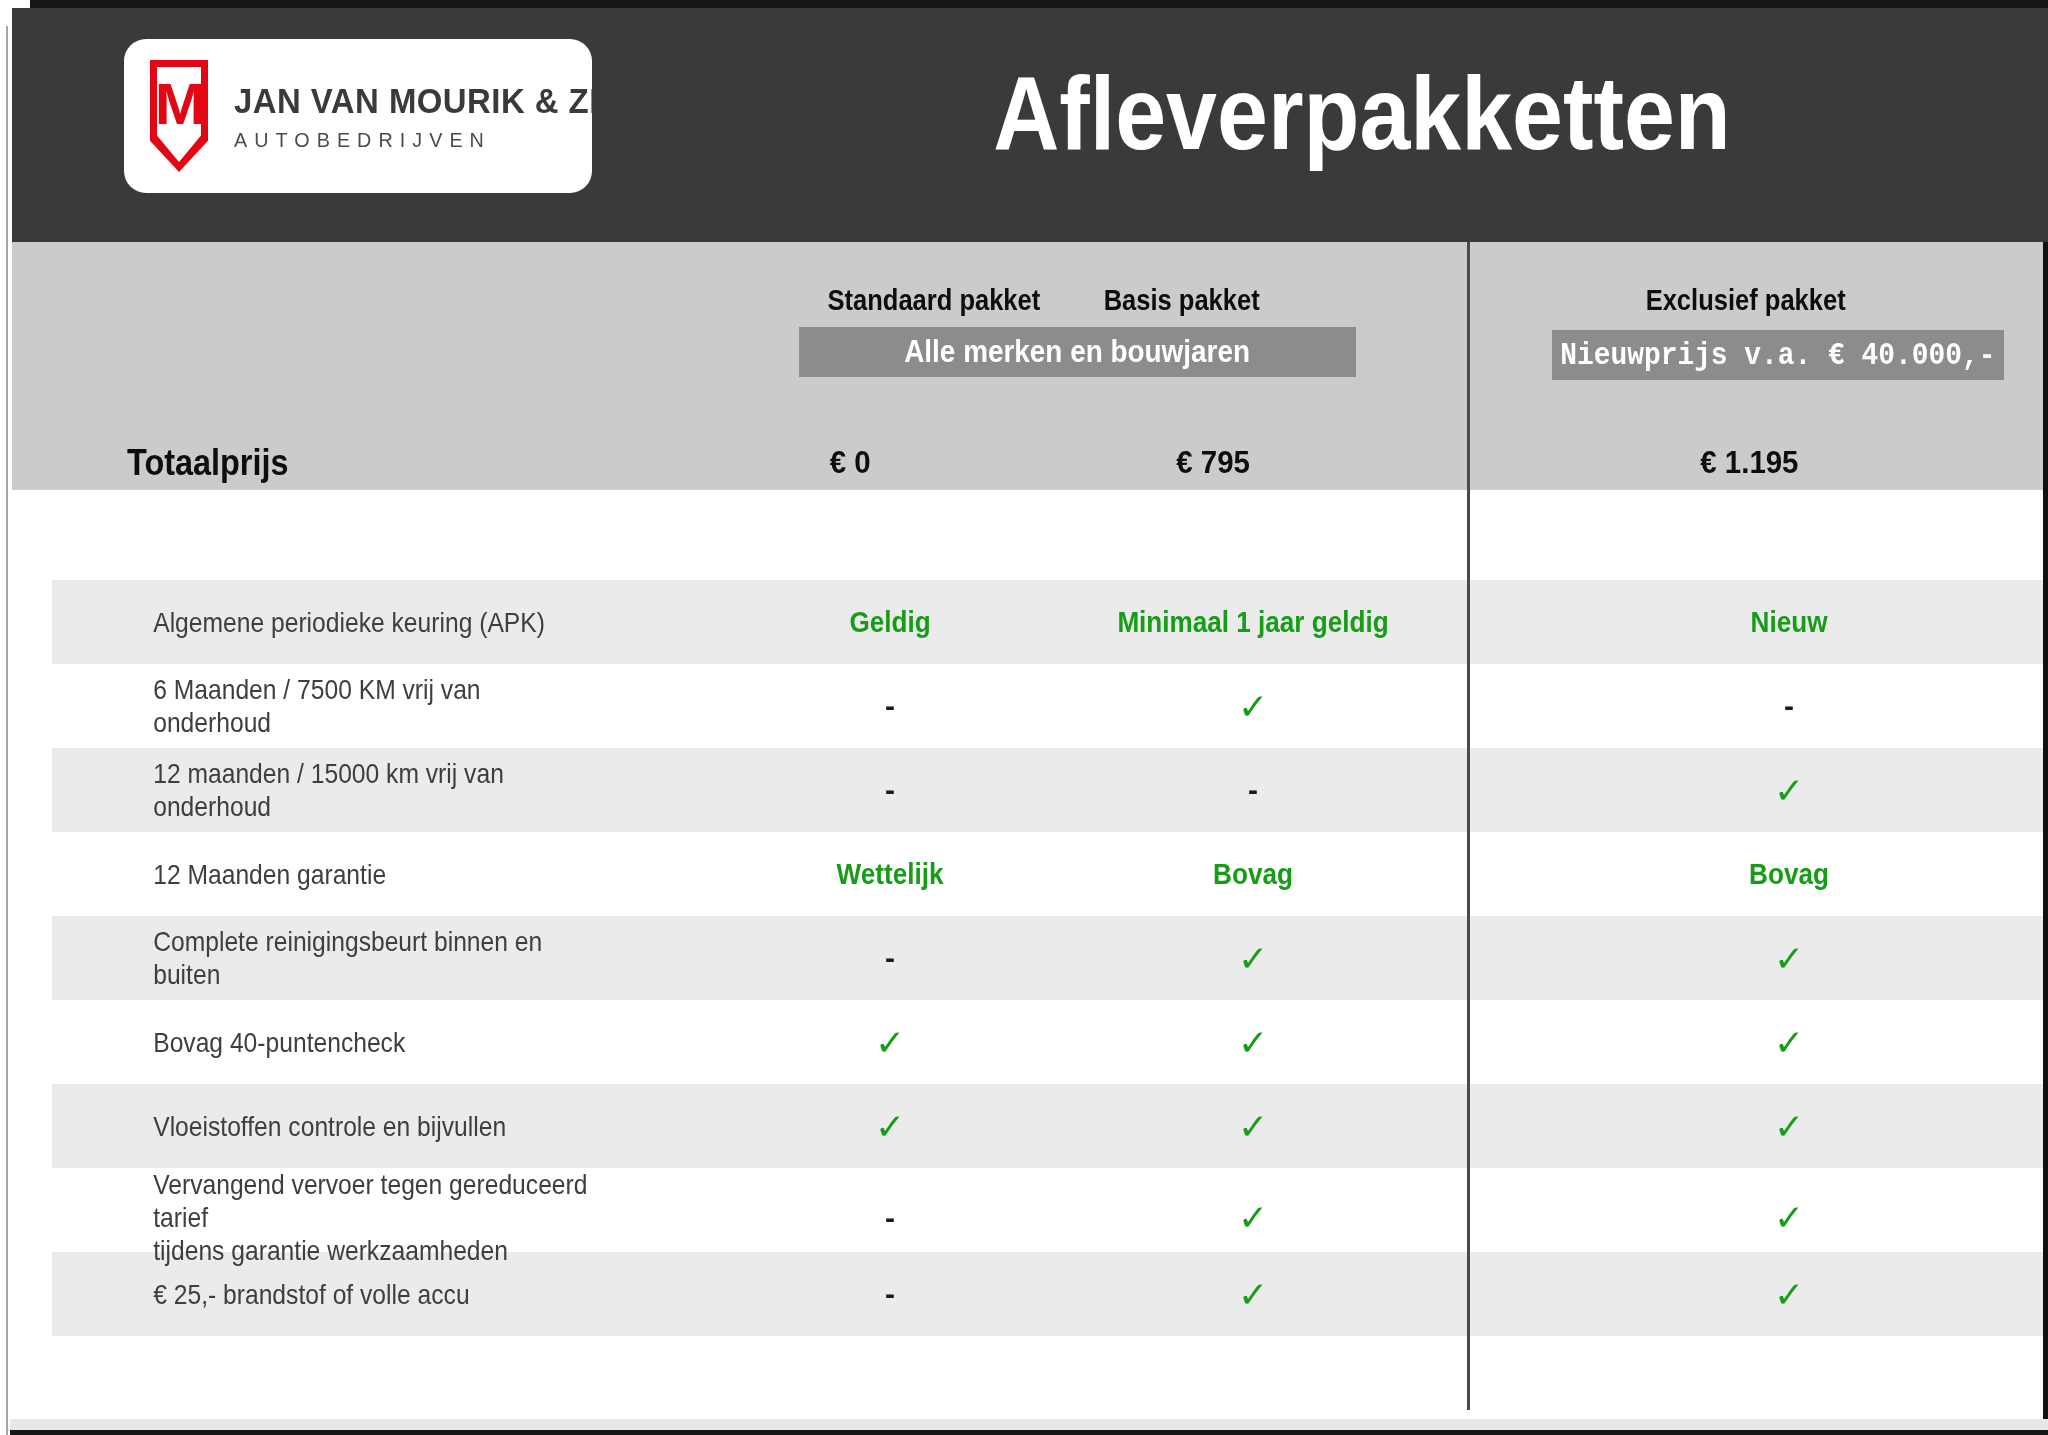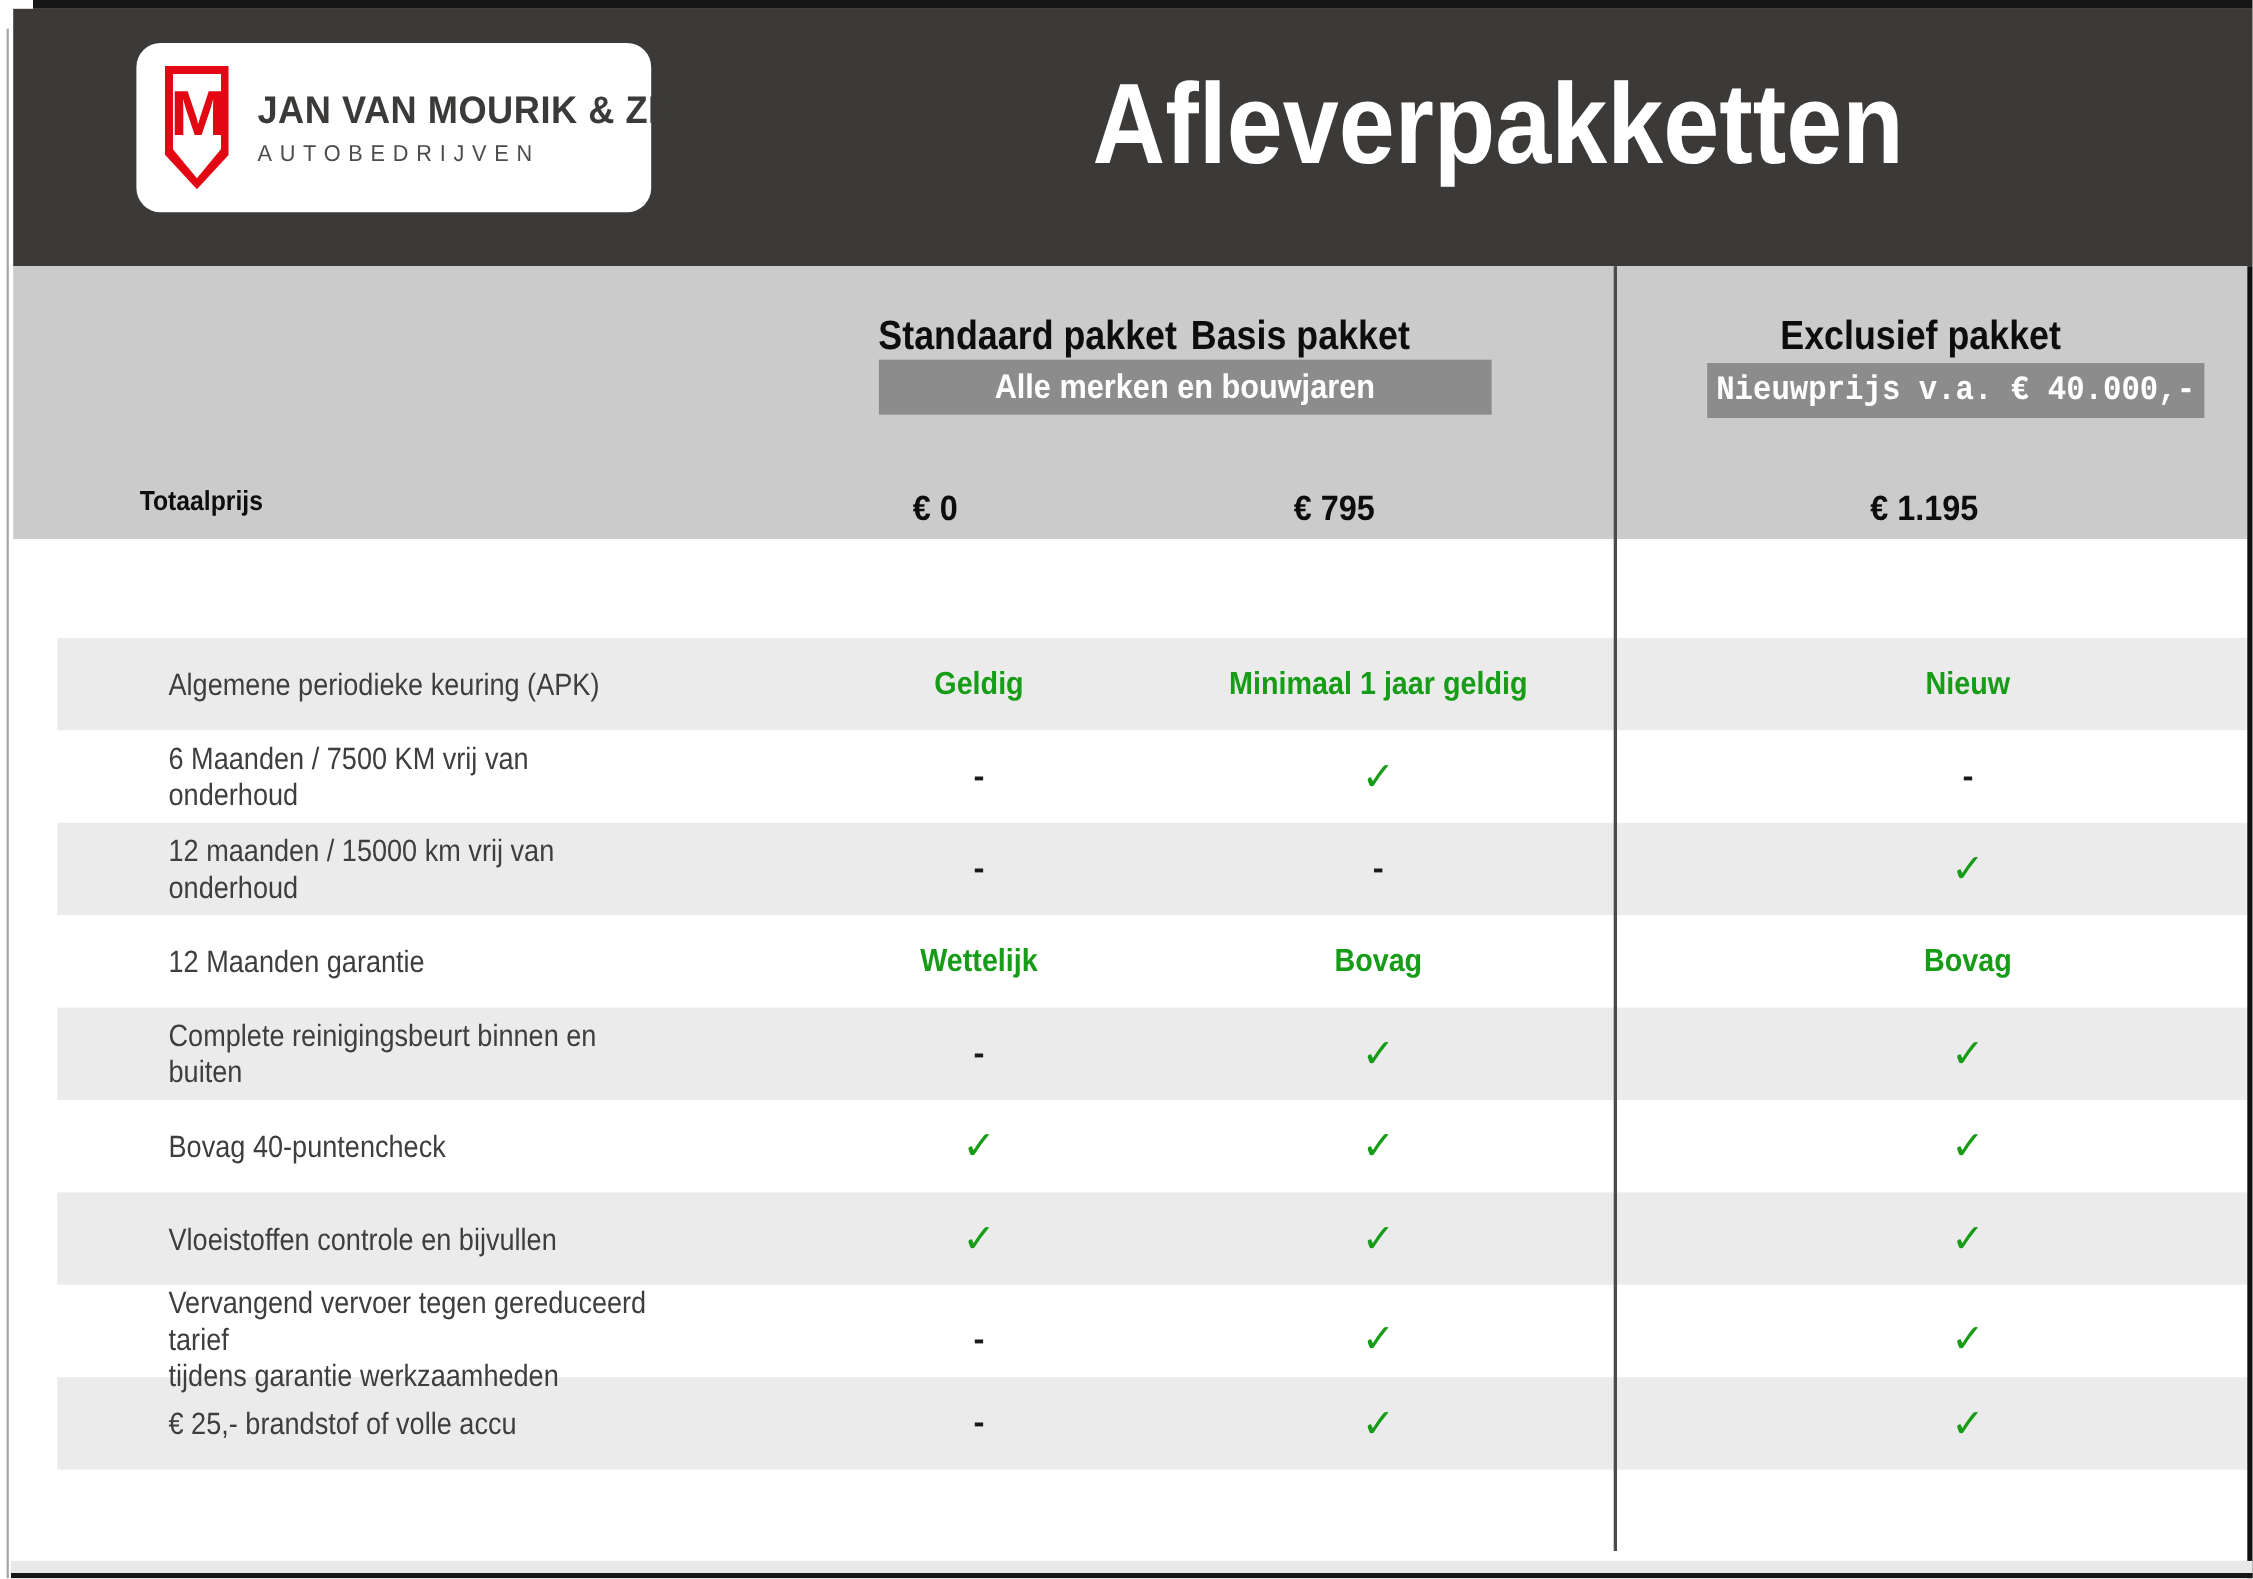--- a/index.html
+++ b/index.html
@@ -33,25 +33,25 @@
   .brand-subtitle{color:#4c4c4c;font-weight:400;font-size:21px;letter-spacing:7.5px;margin-top:7px;transform:scaleX(0.94);transform-origin:left center;white-space:nowrap;}
   .page-title{
     position:absolute;left:850px;top:48px;width:1000px;text-align:center;
     color:#ffffff;font-weight:700;font-size:104px;line-height:1.1;
     transform:scaleX(0.88);transform-origin:center;white-space:nowrap;
   }
 
   
   .band{position:absolute;left:12px;top:242px;width:2031px;height:248px;background:#cbcbcb;}
   .col-head{position:absolute;top:42px;width:320px;text-align:center;color:#0d0d0d;
-    font-weight:700;font-size:37px;white-space:nowrap;}
+    font-weight:700;font-size:29px;white-space:nowrap;}
   .col-head span{display:inline-block;transform:scaleX(0.88);}
   .badge{position:absolute;height:50px;background:#8c8c8c;display:flex;align-items:center;justify-content:center;}
   .badge span{color:#ffffff;font-weight:700;font-size:31px;white-space:nowrap;display:inline-block;transform:scaleX(0.90);}
-  .totals-label{position:absolute;left:115px;top:200px;color:#0d0d0d;font-weight:700;font-size:25px;}
+  .totals-label{position:absolute;left:115px;top:200px;color:#0d0d0d;font-weight:700;font-size:36px;}
   .totals-label span{display:inline-block;transform:scaleX(0.90);transform-origin:left center;}
   .price{position:absolute;top:202px;width:300px;text-align:center;color:#0d0d0d;font-weight:700;font-size:32px;}
   .price span{display:inline-block;transform:scaleX(0.92);}
 
   
   .rows{position:absolute;left:12px;top:580px;width:2031px;}
   .row{
     display:grid;grid-template-columns:628px 420px 306px 103px 560px 14px;
     align-items:center;height:84px;background:#ffffff;margin-left:40px;
   }

